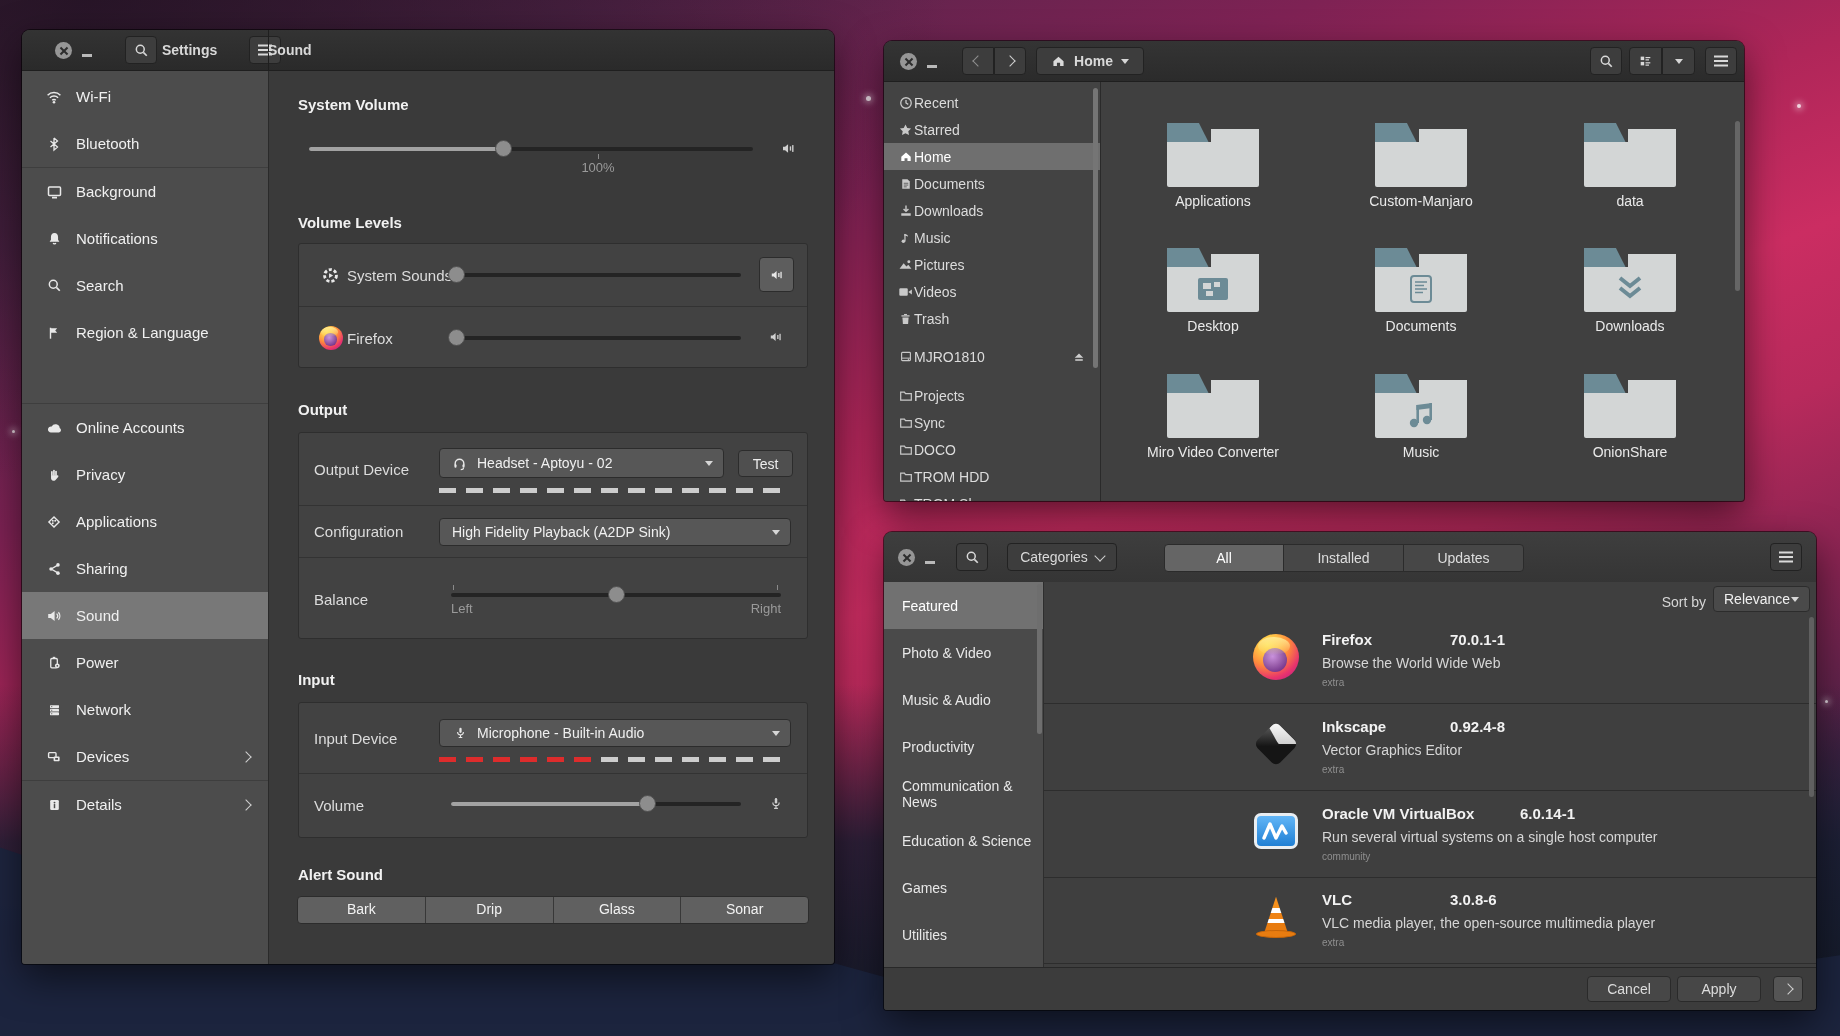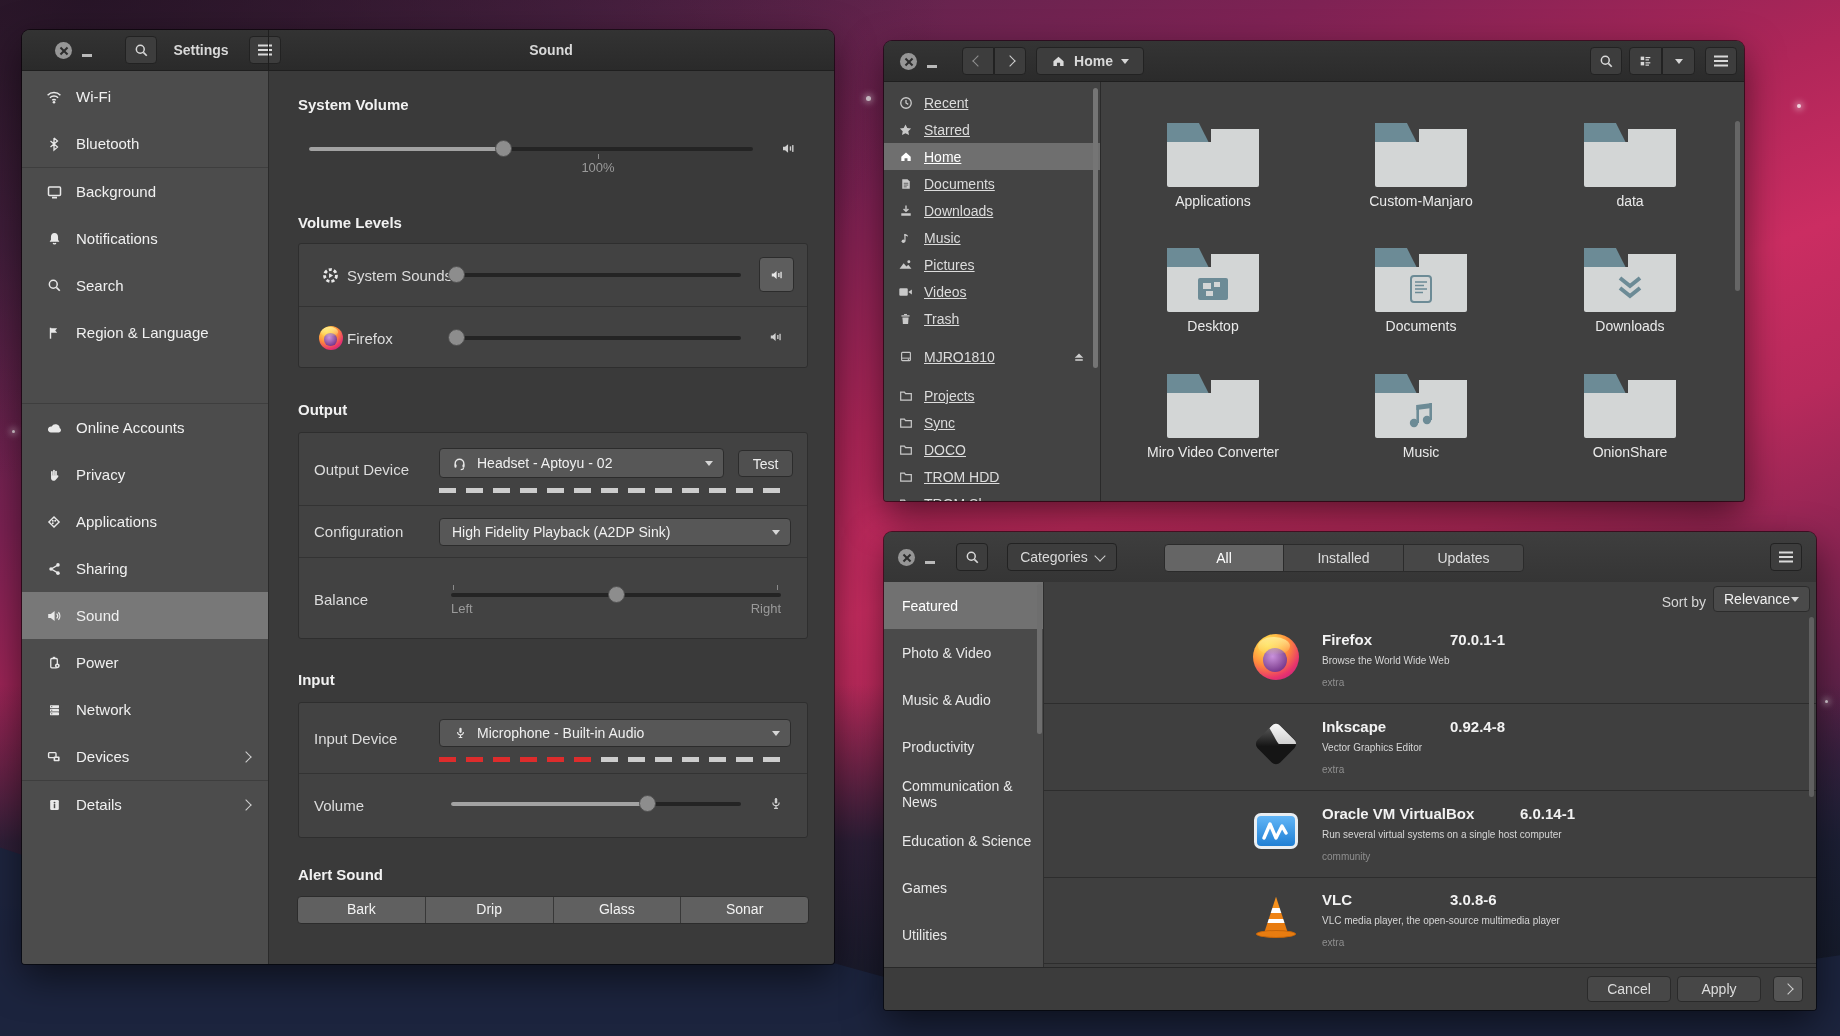--- a/index.html
+++ b/index.html
@@ -22,21 +22,21 @@
   .win{position:absolute;border-radius:8px 8px 3px 3px;overflow:hidden;
        box-shadow:0 14px 38px rgba(0,0,0,.55),0 0 0 1px rgba(0,0,0,.55);}
   .titlebar{position:absolute;left:0;right:0;top:0;height:40px;
     background:linear-gradient(#343434,#2b2b2b);border-bottom:1px solid #1f1f1f;}
   .tb-close{position:absolute;width:17px;height:17px;border-radius:50%;background:#969696;top:12px;}
   .tb-close:before,.tb-close:after{content:"";position:absolute;left:3.5px;top:7.5px;width:10px;height:2px;background:#2d2d2d;}
   .tb-close:before{transform:rotate(45deg);} .tb-close:after{transform:rotate(-45deg);}
   .tb-min{position:absolute;width:10px;height:2.5px;background:#b9b9b9;top:24px;}
   .tb-btn{position:absolute;top:6px;height:28px;background:#3d3d3d;border:1px solid #222;
     border-radius:4px;box-sizing:border-box;display:flex;align-items:center;justify-content:center;color:#d9d9d9;}
-  .tb-title{position:absolute;top:0;height:40px;line-height:40px;font-weight:bold;font-size:14px;color:#d8d8d8;text-align:center;}
+  .tb-title{position:absolute;top:0;height:40px;line-height:40px;font-weight:bold;font-size:14px;color:#d8d8d8;text-align:left;}
   .hamburger{width:14px;height:2px;background:#d9d9d9;box-shadow:0 -4.5px 0 #d9d9d9,0 4.5px 0 #d9d9d9;}
   .caret{width:0;height:0;border-left:4.5px solid transparent;border-right:4.5px solid transparent;border-top:5.5px solid #d6d6d6;}
   .chev{width:8px;height:8px;border-right:1.8px solid #cfcfcf;border-bottom:1.8px solid #cfcfcf;box-sizing:border-box;}
   .chev.r{transform:rotate(-45deg);} .chev.l{transform:rotate(135deg);} .chev.d{transform:rotate(45deg);}
   svg.ic{display:block;}
   
   #w-settings{left:22px;top:30px;width:812px;height:934px;background:#3a3a3a;}
   #w-settings .titlebar{background:linear-gradient(#333,#2a2a2a);}
   .tb-sep{position:absolute;left:246px;top:0;width:1px;height:40px;background:#1f1f1f;}
   .s-sidebar{position:absolute;left:0;top:41px;width:246px;bottom:0;background:#4c4c4c;border-right:1px solid #2a2a2a;}
@@ -73,21 +73,21 @@
     background:radial-gradient(circle at 32% 22%,#ffe14d 0%,#ffc247 22%,#ff8a3c 45%,#e8336d 72%,#a41d8f 100%);}
   .ffx:after{content:"";position:absolute;left:22%;top:30%;width:52%;height:52%;border-radius:50%;
     background:radial-gradient(circle at 40% 35%,#c08bf7,#5c2d91 80%);opacity:.85;}
   .ffx:before{content:"";position:absolute;left:10%;top:6%;width:70%;height:40%;border-radius:50%;
     background:linear-gradient(180deg,rgba(255,236,150,.9),rgba(255,236,150,0));z-index:2;}
   
   #w-files{left:884px;top:41px;width:860px;height:460px;background:#404040;}
   .f-sidebar{position:absolute;left:0;top:41px;width:216px;bottom:0;background:#434343;border-right:1px solid #2a2a2a;}
   .fitem{position:absolute;left:0;width:216px;height:27px;display:flex;align-items:center;color:#dcdcdc;font-size:14px;}
   .fitem .ig{margin-left:13px;width:17px;display:flex;justify-content:center;color:#c9c9c9;}
-  .fitem .lb{margin-left:10px;white-space:nowrap;text-decoration:underline;}
+  .fitem .lb{white-space:nowrap;}
   .fitem.sel{background:#6f6f6f;color:#fff;}
   .fitem.sel .ig{color:#fff;}
   .vscroll{position:absolute;width:5px;border-radius:3px;background:#757575;}
   .folder{position:absolute;width:92px;height:64px;}
   .folder .tab{position:absolute;left:0;top:0;width:42px;height:20px;background:#6c8b96;
     clip-path:polygon(0 0,76% 0,100% 100%,0 100%);}
   .folder .strip{position:absolute;left:44px;top:6px;right:0;height:14px;background:#d3d6d6;}
   .folder .bodyp{position:absolute;left:0;top:19px;right:0;bottom:0;background:#d3d6d6;border-radius:0 0 2px 2px;}
   .flabel{position:absolute;width:180px;text-align:center;color:#eaeaea;font-size:14px;}
   .emb{position:absolute;}
@@ -98,21 +98,21 @@
     color:#dedede;font-size:14px;text-align:center;line-height:26px;}
   .ptab.active{background:#656565;color:#fff;}
   .p-sidebar{position:absolute;left:0;top:50px;width:159px;height:386px;background:#4a4a4a;border-right:1px solid #2e2e2e;}
   .pitem{position:absolute;left:0;width:159px;height:47px;display:flex;align-items:center;color:#e8e8e8;font-size:14px;}
   .pitem .lb{margin-left:18px;}
   .pitem.sel{background:#717171;color:#fff;}
   .plist{position:absolute;left:160px;right:0;top:50px;height:386px;background:#3f3f3f;}
   .prow{position:absolute;left:0;right:0;height:86px;border-bottom:1px solid #2d2d2d;}
   .pname{position:absolute;left:278px;top:14px;font-weight:bold;font-size:15px;color:#f2f2f2;}
   .pver{position:absolute;left:406px;top:14px;font-weight:bold;font-size:15px;color:#f2f2f2;}
-  .pdesc{position:absolute;left:278px;top:38px;font-size:10px;color:#d6d6d6;}
+  .pdesc{position:absolute;left:278px;top:38px;font-size:14px;color:#d6d6d6;}
   .prepo{position:absolute;left:278px;top:60px;font-size:10px;color:#8f8f8f;}
   .psize{position:absolute;left:768px;top:48px;width:140px;text-align:right;font-size:14px;color:#8f8f8f;}
   .picon{position:absolute;left:208px;top:16px;width:48px;height:48px;display:flex;align-items:center;justify-content:center;}
   .p-footer{position:absolute;left:0;right:0;bottom:0;height:42px;background:#3c3c3c;border-top:1px solid #282828;}
   .fbtn{position:absolute;top:8px;height:26px;background:#474747;border:1px solid #2a2a2a;border-radius:4px;
     box-sizing:border-box;color:#dcdcdc;font-size:14px;display:flex;align-items:center;justify-content:center;}
   
   .ink{width:32px;height:32px;transform:rotate(45deg);background:linear-gradient(135deg,#6a6a6a 0%,#151515 55%);border-radius:6px;position:relative;overflow:hidden;}
   .ink:before{content:"";position:absolute;left:0;top:0;width:100%;height:45%;background:linear-gradient(135deg,#fdfdfd,#bdbdbd);
     clip-path:polygon(0 0,100% 0,55% 100%,0 65%);}

